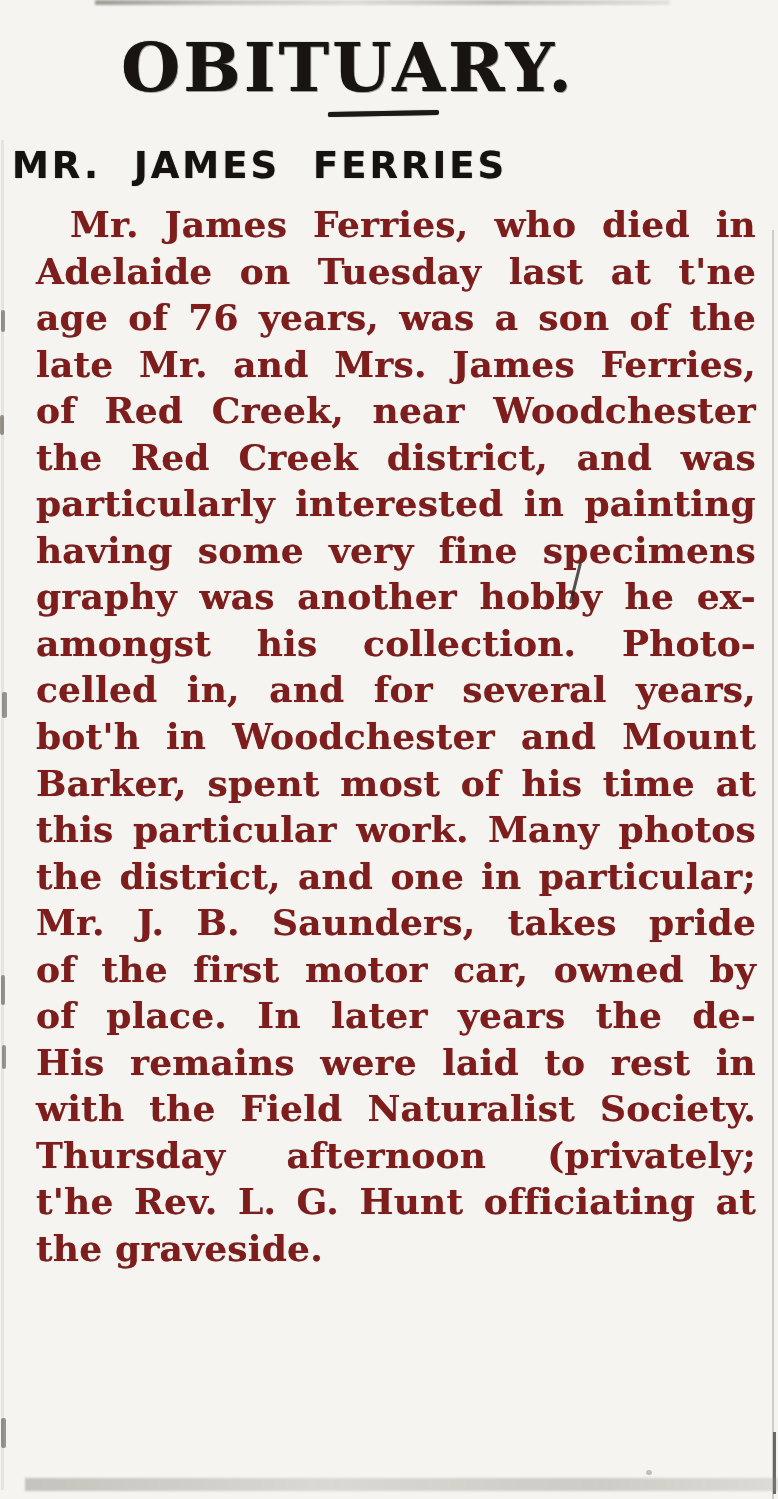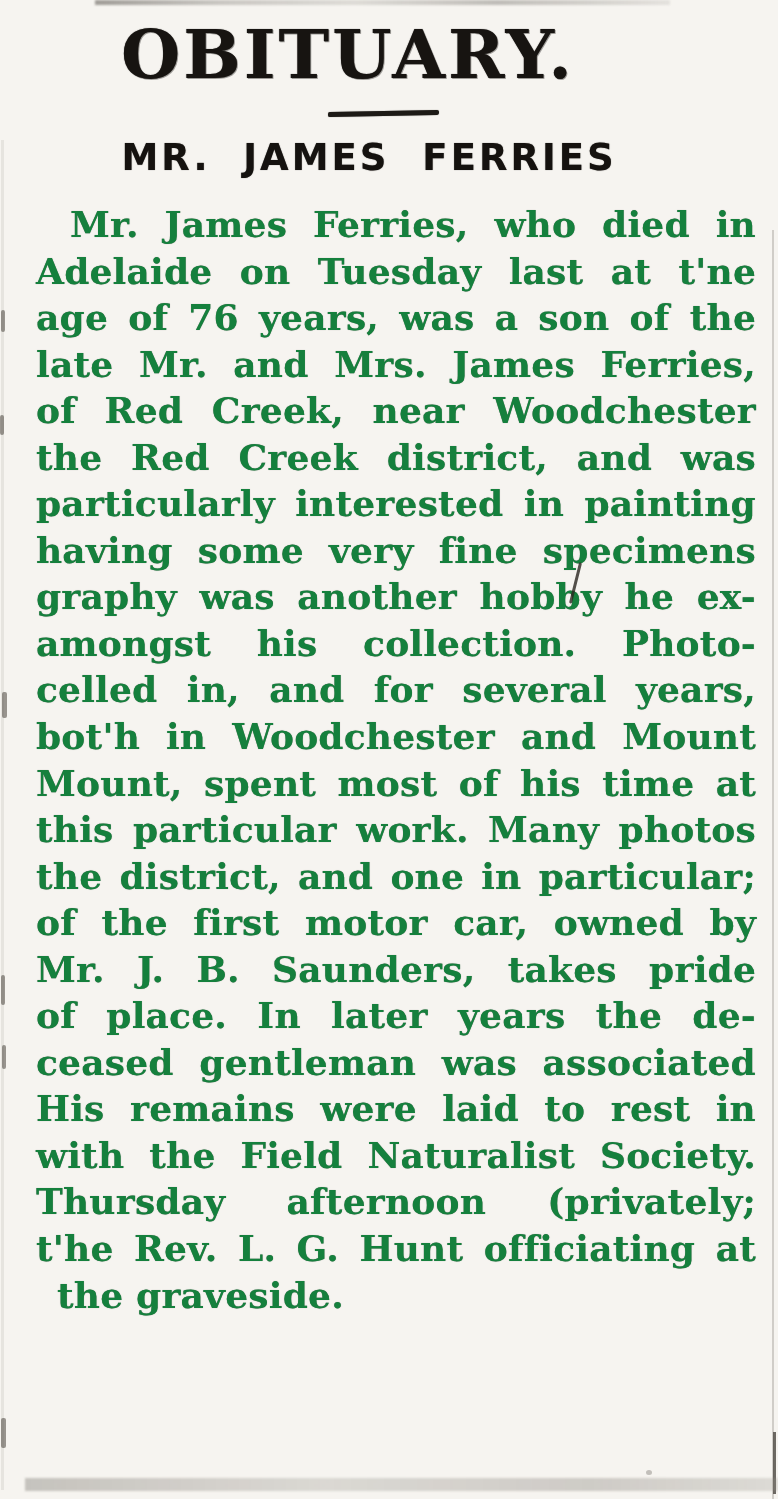--- a/index.html
+++ b/index.html
@@ -15,21 +15,21 @@
     background: #f6f4f0;
     overflow: hidden;
     font-family: "DejaVu Serif", "Liberation Serif", serif;
   }
   
   .headline {
     position: absolute;
     top: 14px;
     left: 0;
     right: 82px;            
-    margin: 0;
+    margin: 13px;
     text-align: center;
     font-family: "DejaVu Serif", "Liberation Serif", serif;
     font-size: 68px;
     font-weight: 700;
     letter-spacing: 3px;
     color: #171411;
     text-shadow: 0 0 1px rgba(23,20,17,.75), 1px 1px 0 rgba(23,20,17,.35);
   }
   .rule {
     position: absolute;
@@ -40,51 +40,51 @@
     background: #1d1a16;
     border-radius: 2px;
     transform: rotate(-1.2deg);
     box-shadow: 0 0 1px rgba(23,20,17,.6);
   }
   .subhead {
     position: absolute;
     top: 132px;
     left: 0;
     right: 40px;
-    margin: 4px;
-    text-align: center;
+    margin: 12px;
+    text-align: left;
     font-family: "DejaVu Sans", "Liberation Sans", sans-serif;
     font-size: 37px;
     font-weight: 700;
     letter-spacing: 3px;
     word-spacing: 17px;
     color: #15120f;
     text-shadow: 0 0 1px rgba(21,18,15,.65);
   }
   
   .body-col {
     position: absolute;
     top: 201px;
     left: 36px;
     width: 720px;
-    color: #15803d;
+    color: #7f1d1d;
   }
   .line {
     font-size: 36px;
     font-weight: 700;
     line-height: 46.55px;
     height: 46.55px;
     text-align: justify;
     text-align-last: justify;
     white-space: normal;
     letter-spacing: 0.2px;
     text-shadow: 0 0 0.7px rgba(25,20,15,.55);
   }
   .line.indent { text-indent: 34px; }
-  .line.last   { text-align-last: left; margin-left: 21px; }
+  .line.last   { text-align-last: left; }
   
   .artifact { position: absolute; pointer-events: none; }
   .smudge-top {
     left: 95px; top: 0; width: 575px; height: 5px;
     background: linear-gradient(90deg,
       rgba(90,86,80,.55) 0%, rgba(120,116,110,.35) 22%,
       rgba(150,146,140,.25) 45%, rgba(110,106,100,.4) 70%,
       rgba(160,156,150,.2) 100%);
     filter: blur(1px);
   }
@@ -143,27 +143,26 @@
       <div class="line">age of 76 years, was a son of the</div>
       <div class="line">late Mr. and Mrs. James Ferries,</div>
       <div class="line">of Red Creek, near Woodchester</div>
       <div class="line">the Red Creek district, and was</div>
       <div class="line">particularly interested in painting</div>
       <div class="line">having some very fine specimens</div>
       <div class="line">graphy was another hobby he ex-</div>
       <div class="line">amongst his collection. Photo-</div>
       <div class="line">celled in, and for several years,</div>
       <div class="line">bot'h in Woodchester and Mount</div>
-      <div class="line">Mount, spent most of his time at</div>
+      <div class="line">Barker, spent most of his time at</div>
       <div class="line">this particular work. Many photos</div>
       <div class="line">the district, and one in particular;</div>
+      <div class="line">Mr. J. B. Saunders, takes pride</div>
       <div class="line">of the first motor car, owned by</div>
-      <div class="line">Mr. J. B. Saunders, takes pride</div>
       <div class="line">of place. In later years the de-</div>
-      <div class="line">ceased gentleman was associated</div>
       <div class="line">His remains were laid to rest in</div>
       <div class="line">with the Field Naturalist Society.</div>
       <div class="line">Thursday afternoon (privately;</div>
       <div class="line">t'he Rev. L. G. Hunt officiating at</div>
       <div class="line last">the graveside.</div>
     </div>
 
   <div class="artifact ink-stroke"></div>
   <div class="artifact edge-line-left"></div>
   <div class="artifact dash dash1"></div>

